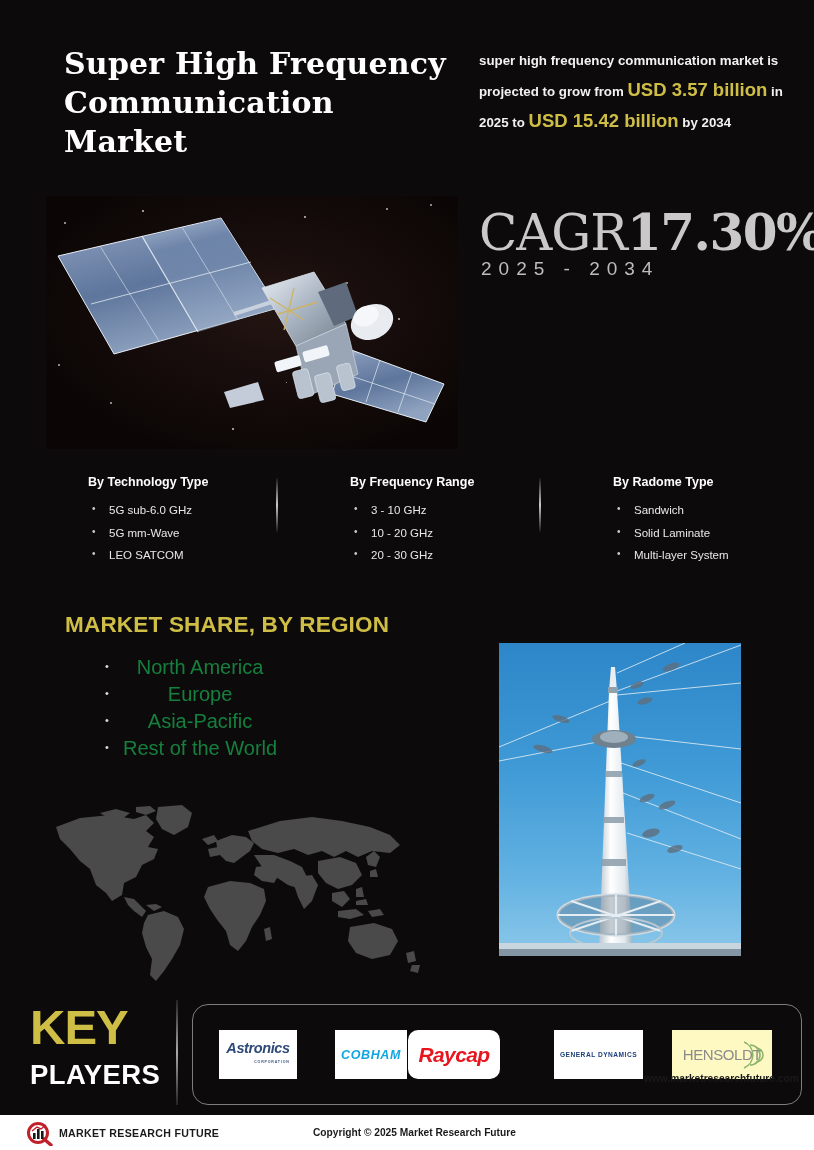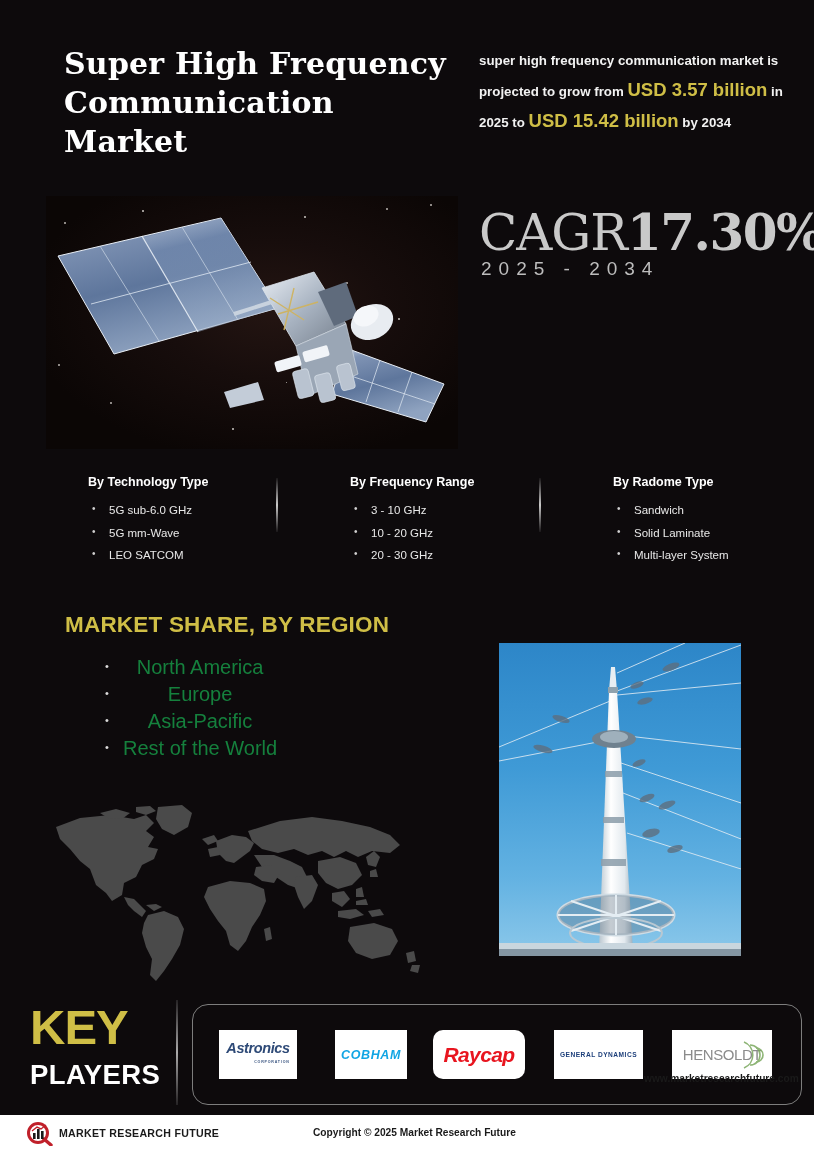--- a/index.html
+++ b/index.html
@@ -146,23 +146,23 @@
     border: 1.6px solid #7d7d7d; border-radius: 16px;
   }
   .logo-cell {
     position: absolute; top: 1030px; height: 49px;
     background: #ffffff;
     display: flex; align-items: center; justify-content: center;
     overflow: hidden;
   }
   .logo-astronics { left: 219px;  width: 78px; }
   .logo-cobham    { left: 335px;  width: 72px; }
-  .logo-raycap    { left: 433px;  width: 92px; border-radius: 10px; }
+  .logo-raycap    { left: 408px;  width: 92px; border-radius: 10px; }
   .logo-gd        { left: 554px;  width: 89px; }
-  .logo-hensoldt  { left: 672px;  width: 100px; background:#ffffff; }
+  .logo-hensoldt  { left: 672px;  width: 100px; background:#fef9c3; }
 
   .lg-astronics {
     font-family: "Liberation Sans", sans-serif; font-weight: bold;
     font-style: italic; font-size: 14.5px; color: #2e4a77;
     letter-spacing: -.4px; line-height: 14px; text-align:center;
   }
   .lg-astronics small { display:block; font-size:3.6px; letter-spacing:.8px;
     font-style: normal; font-weight: bold; text-align: right; color:#3a5581;}
   .lg-cobham {
     font-family: "Liberation Sans", sans-serif; font-weight: bold;

